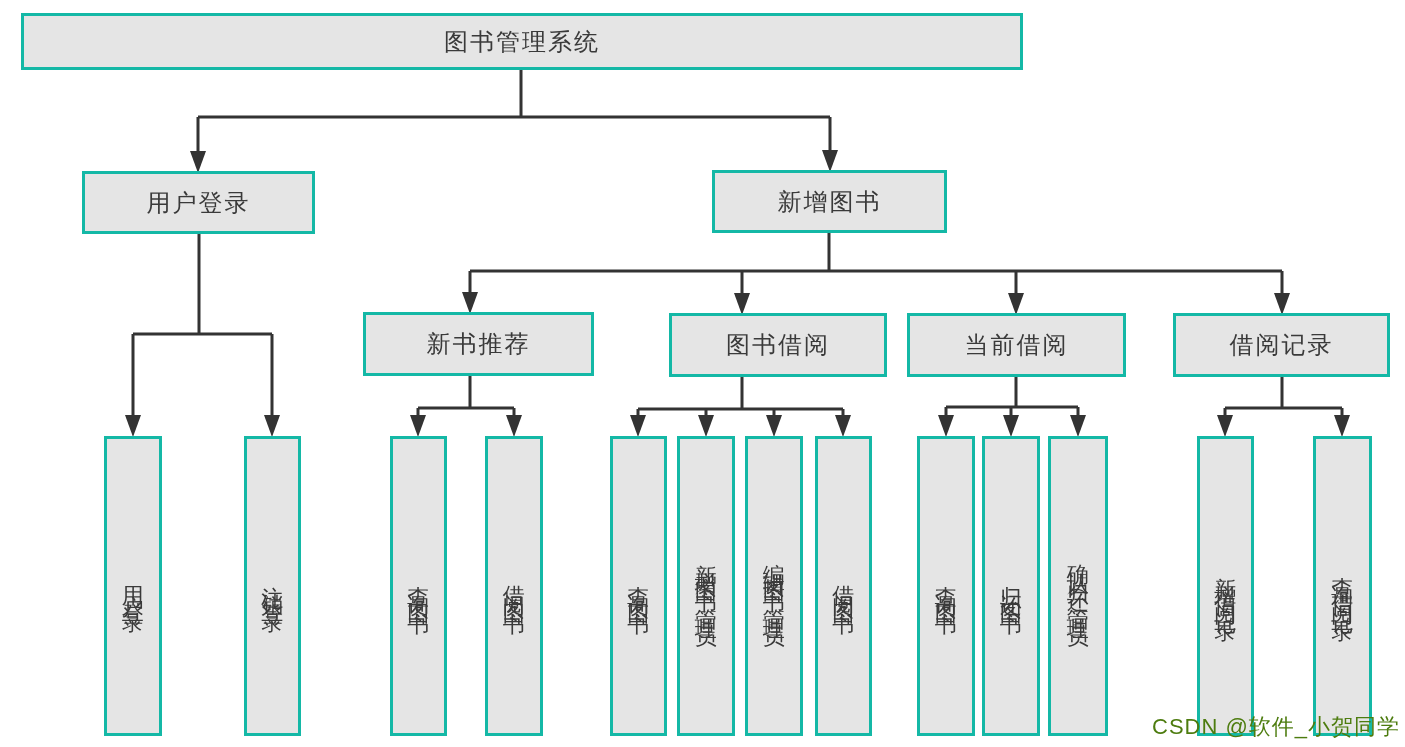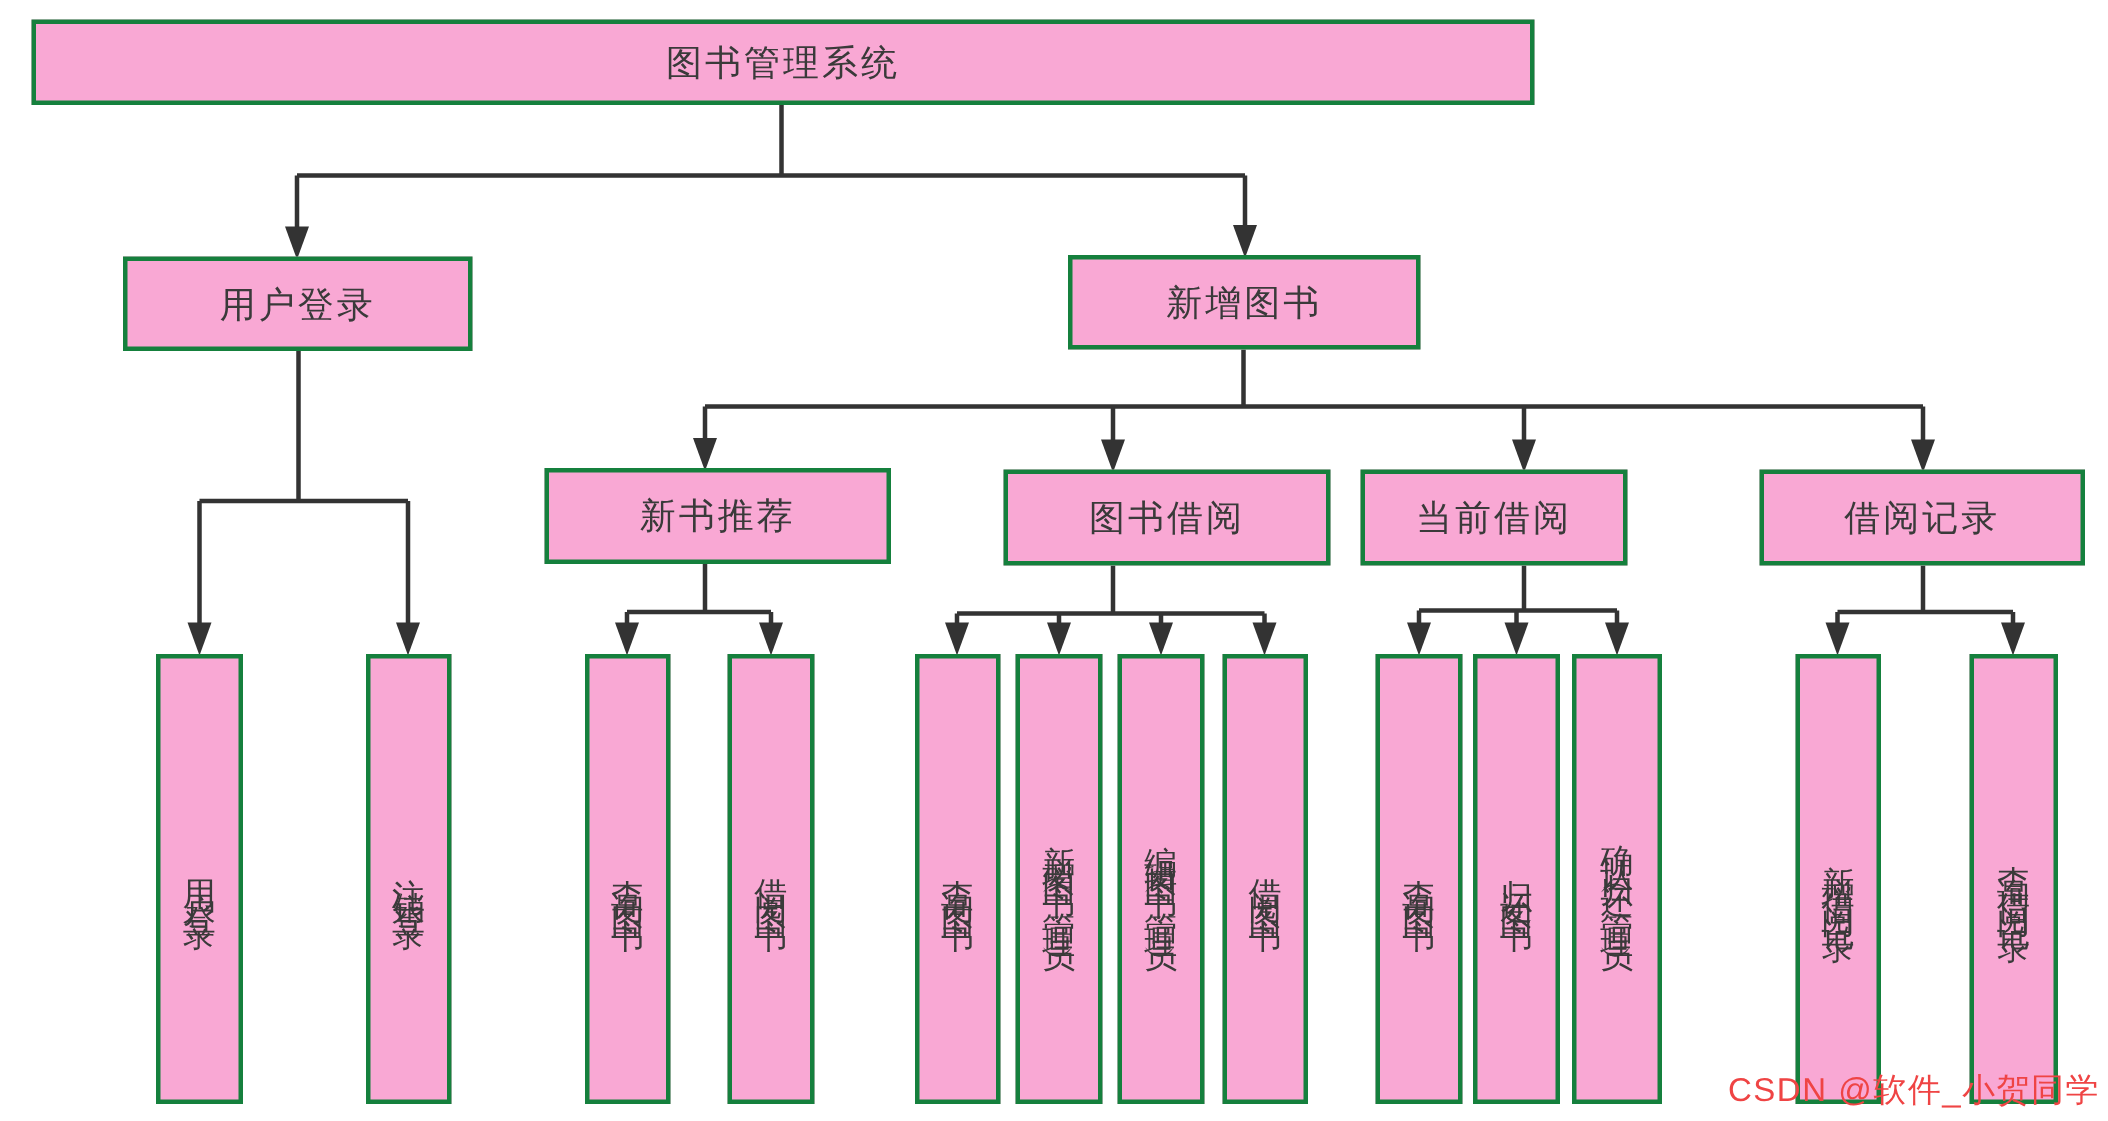--- a/index.html
+++ b/index.html
@@ -7,49 +7,49 @@
     position:relative;
     width:1405px; height:747px;
     background:#ffffff;
     font-family:"Liberation Sans", sans-serif;
     overflow:hidden;
   }
   .wires { position:absolute; left:0; top:0; width:1405px; height:747px; }
   .node {
     position:absolute;
     box-sizing:border-box;
-    border:3px solid #15803d;
-    background:#f9a8d4;
+    border:3px solid #14b8a6;
+    background:#e5e5e5;
     display:flex; align-items:center; justify-content:center;
     color:#3a3a3a;
   }
   .hnode { font-size:24px; letter-spacing:2px; }
   .vnode { font-size:22px; }
   .vnode .vtext {
     writing-mode:vertical-rl;
     letter-spacing:9px;
     line-height:1.25;
     white-space:nowrap;
   }
   .watermark {
     position:absolute;
     left:1152px; top:712px;
     font-size:22px;
     letter-spacing:1px;
-    color:#ef4444;
+    color:#4d7c0f;
     white-space:nowrap;
     z-index:10;
   }
   
   #n-root        { left:21px;   top:13px;  width:1002px; height:57px; }
   #n-user-login  { left:82px;   top:171px; width:233px;  height:63px; }
   #n-book-mgmt   { left:712px;  top:170px; width:235px;  height:63px; }
   #n-new-rec     { left:363px;  top:312px; width:231px;  height:64px; }
   #n-borrow      { left:633px;  top:313px; width:218px;  height:64px;margin-left:36px; }
-  #n-current     { left:907px;  top:313px; width:178px;  height:64px; }
+  #n-current     { left:907px;  top:313px; width:219px;  height:64px; }
   #n-record      { left:1173px; top:313px; width:217px;  height:64px; }
   
   .vnode { top:436px; height:300px; }
   #l-login       { left:104px;  width:58px; }
   #l-logout      { left:244px;  width:57px; }
   #l-rec-query   { left:390px;  width:57px; }
   #l-rec-borrow  { left:485px;  width:58px; }
   #l-bor-query   { left:610px;  width:57px; }
   #l-bor-add     { left:677px;  width:58px; }
   #l-bor-edit    { left:745px;  width:58px; }

